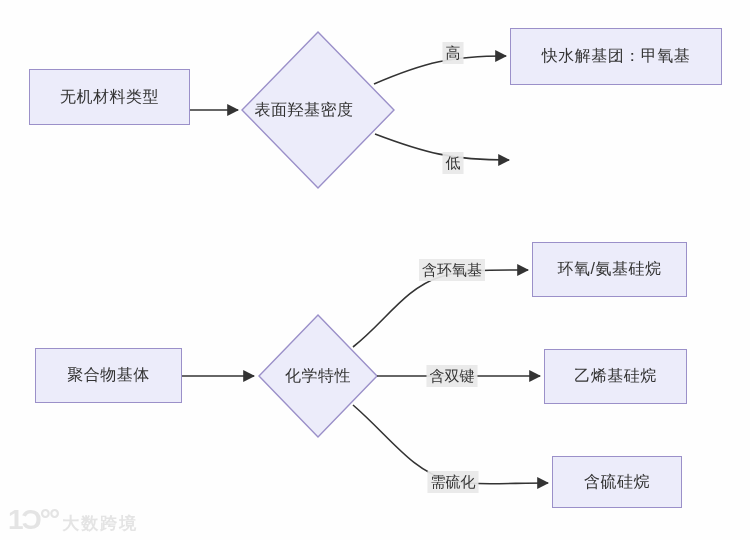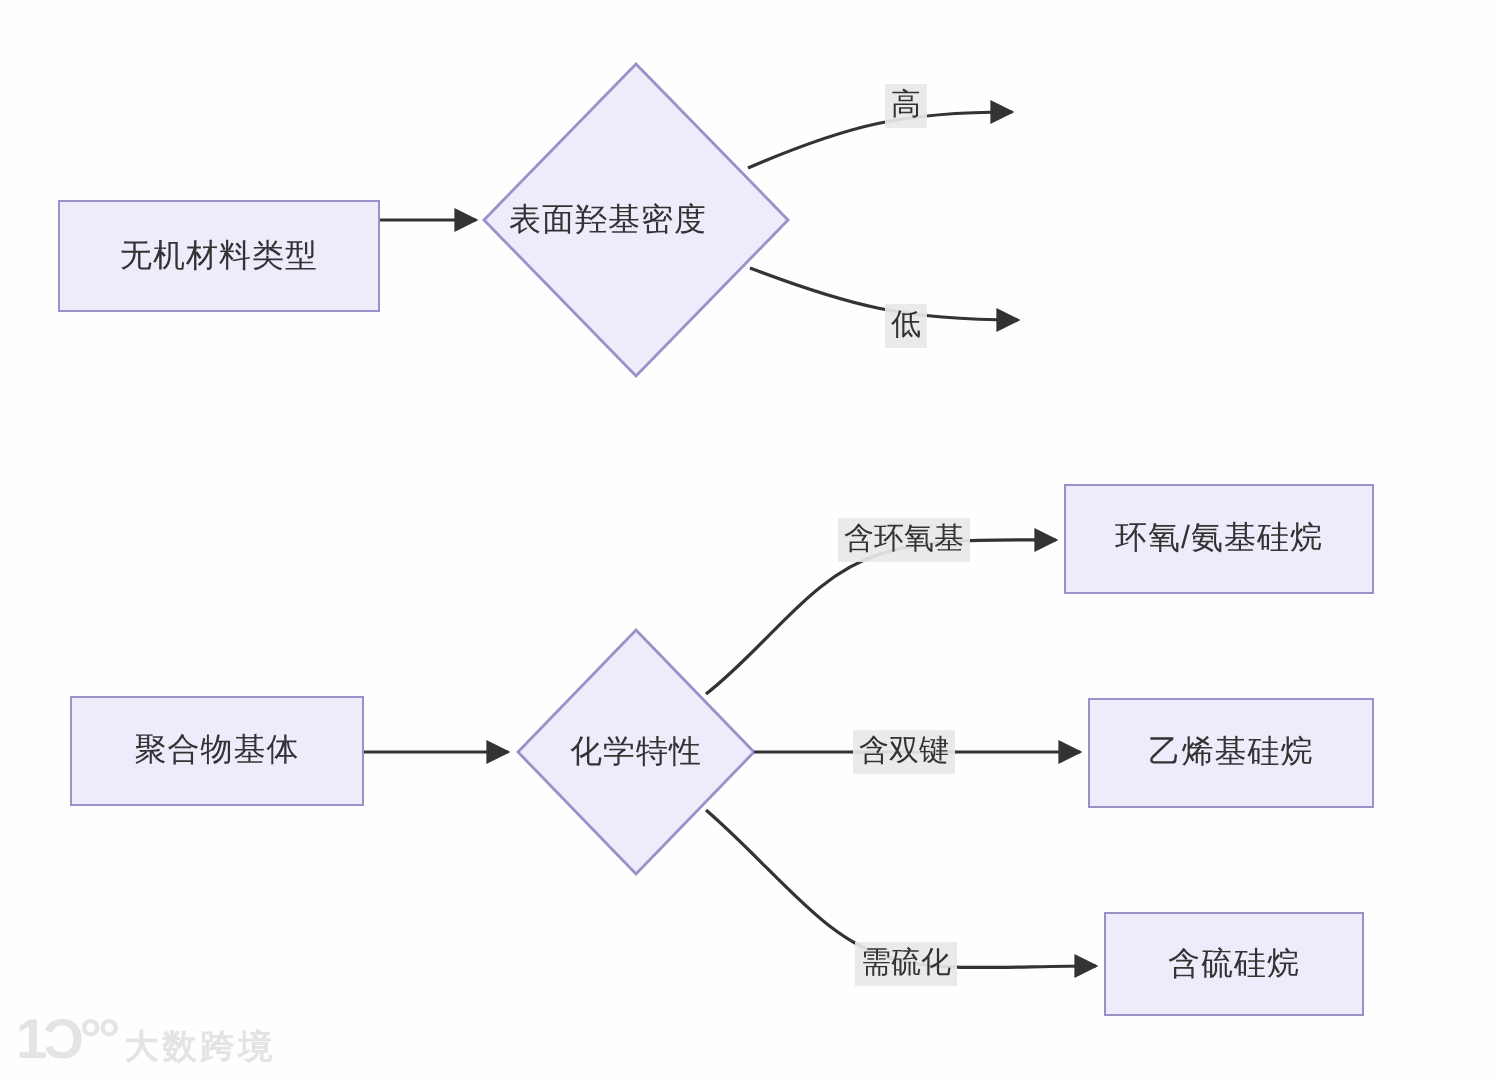--- a/index.html
+++ b/index.html
@@ -80,26 +80,27 @@
 
     <path d="M190,110 L238,110" fill="none" stroke="#333333" stroke-width="1.6" marker-end="url(#arrow)"></path>
     <path d="M374,84 C425,62 452,56 506,56" fill="none" stroke="#333333" stroke-width="1.6" marker-end="url(#arrow)"></path>
     <path d="M375,134 C425,153 452,160 509,160" fill="none" stroke="#333333" stroke-width="1.6" marker-end="url(#arrow)"></path>
     <path d="M182,376 L254,376" fill="none" stroke="#333333" stroke-width="1.6" marker-end="url(#arrow)"></path>
     <path d="M353,347 C385,322 405,288 440,277 C465,269 492,270 528,270" fill="none" stroke="#333333" stroke-width="1.6" marker-end="url(#arrow)"></path>
     <path d="M377,376 L540,376" fill="none" stroke="#333333" stroke-width="1.6" marker-end="url(#arrow)"></path>
     <path d="M353,405 C390,437 412,471 448,480 C472,486 505,483 548,483" fill="none" stroke="#333333" stroke-width="1.6" marker-end="url(#arrow)"></path>
   </svg>
 
-  <div class="node" style="left:29px; top:100px; width:161px; height:56px;">无机材料类型</div>
+  <div class="node" style="left:29px; top:69px; width:161px; height:56px;">无机材料类型</div>
 
   <div class="diamond-text" style="left:236px; top:90px; width:136px; height:40px;">表面羟基密度</div>
 
   <div class="edge-label" style="left:453px; top:53px;">高</div>
 
+  <div class="node" style="left:510px; top:28px; width:212px; height:57px;">快水解基团：甲氧基</div>
 
   <div class="edge-label" style="left:453px; top:163px;">低</div>
 
 
   <div class="node" style="left:35px; top:348px; width:147px; height:55px;">聚合物基体</div>
 
   <div class="diamond-text" style="left:270px; top:356px; width:96px; height:40px;">化学特性</div>
 
   <div class="edge-label" style="left:452px; top:270px;">含环氧基</div>
 

